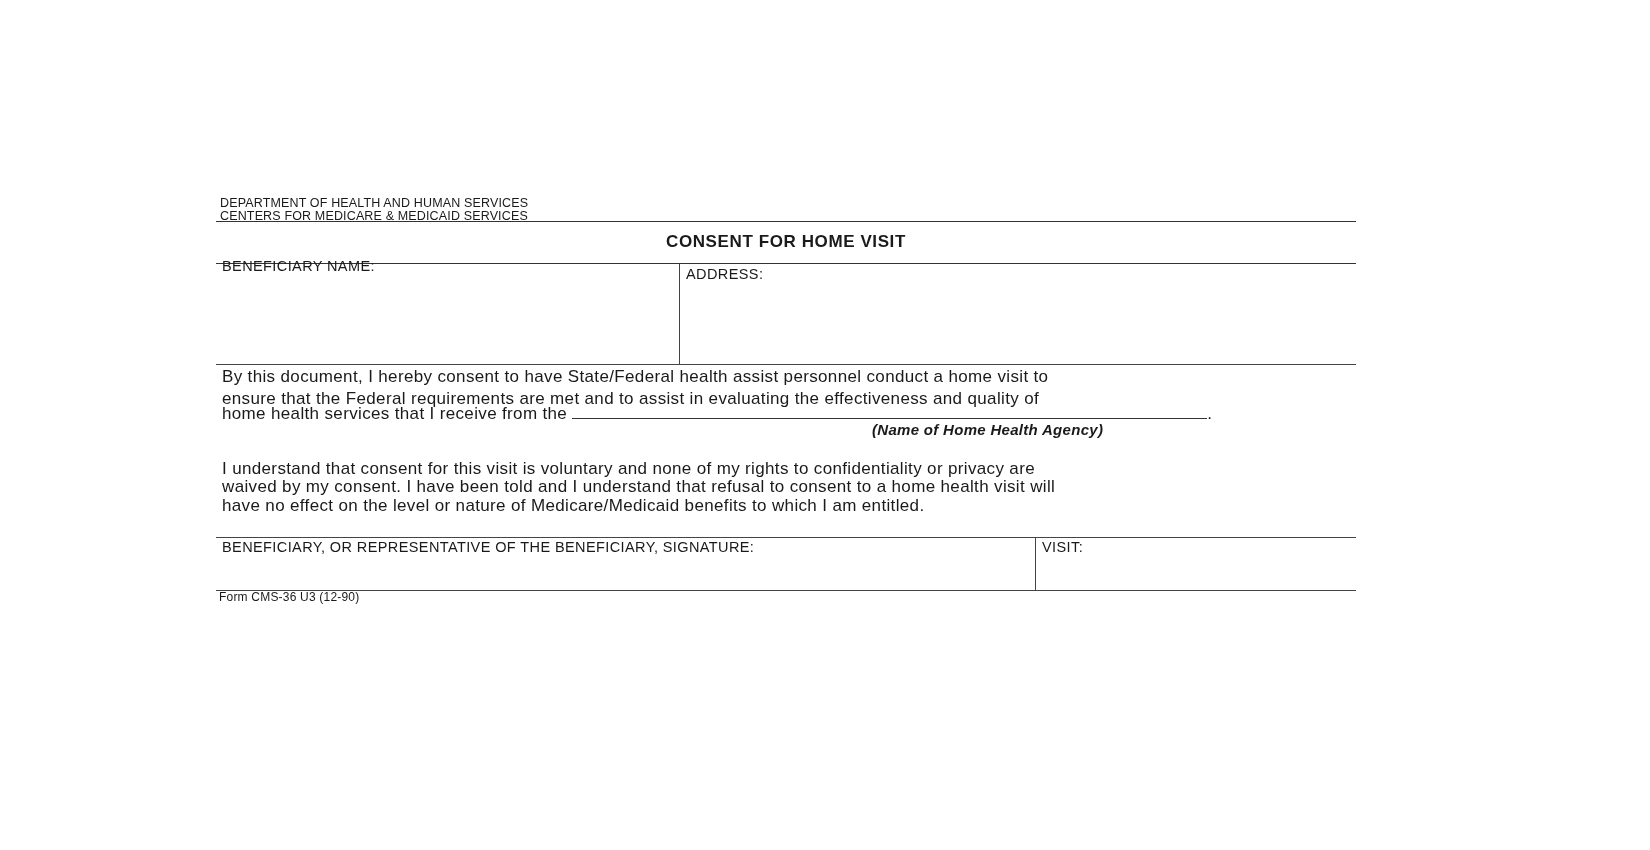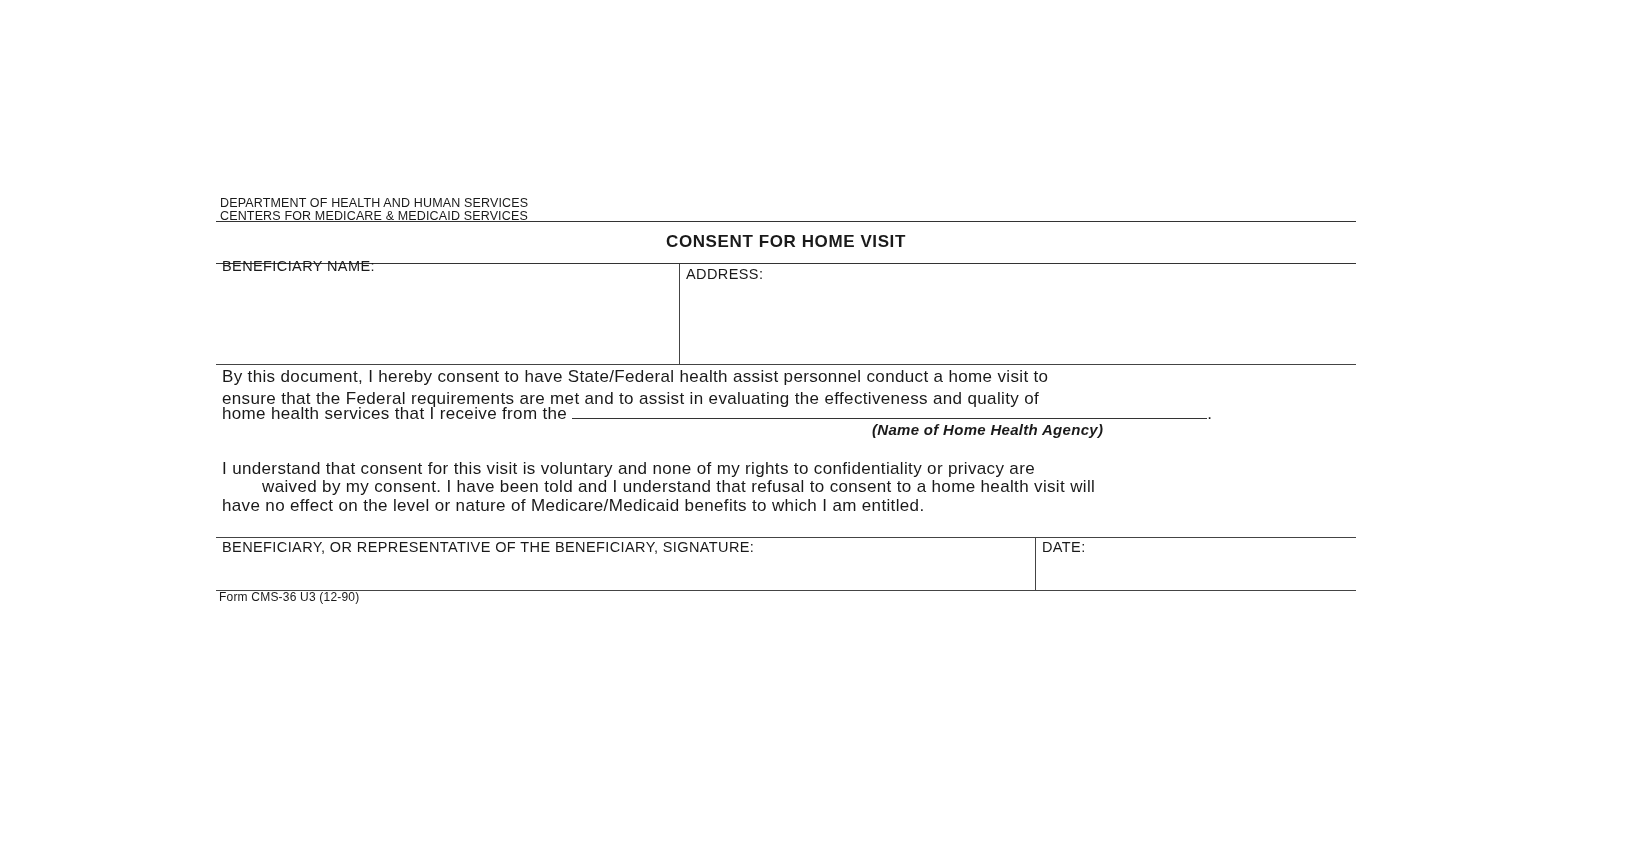--- a/index.html
+++ b/index.html
@@ -39,25 +39,25 @@
 
   <div class="abs para" style="top:368px;">By this document, I hereby consent to have State/Federal health assist personnel conduct a home visit to</div>
   <div class="abs para" style="top:390px;">ensure that the Federal requirements are met and to assist in evaluating the effectiveness and quality of</div>
   <div class="abs para" style="top:404px;">
     <span>home health services that I receive from the</span>
     <span class="blank"></span><span>.</span>
   </div>
   <div class="abs caption" style="left:872px; top:421px;">(Name of Home Health Agency)</div>
 
   <div class="abs para" style="top:460px;">I understand that consent for this visit is voluntary and none of my rights to confidentiality or privacy are</div>
-  <div class="abs para" style="top:478px;margin-left:40px;">waived by my consent. I have been told and I understand that refusal to consent to a home health visit will</div>
+  <div class="abs para" style="top:478px;">waived by my consent. I have been told and I understand that refusal to consent to a home health visit will</div>
   <div class="abs para" style="top:497px;">have no effect on the level or nature of Medicare/Medicaid benefits to which I am entitled.</div>
 
   <div class="rule thin" style="top:537px;"></div>
   <div class="abs label" style="left:222px; top:539px;">BENEFICIARY, OR REPRESENTATIVE OF THE BENEFICIARY, SIGNATURE:</div>
   <div class="field" style="left:218px; top:556px; width:814px; height:33px;"></div>
   <div class="vline" style="left:1035px; top:537px; height:54px;"></div>
-  <div class="abs label" style="left:1042px; top:539px;">DATE:</div>
+  <div class="abs label" style="left:1042px; top:539px;">VISIT:</div>
   <div class="field" style="left:1039px; top:556px; width:314px; height:33px;"></div>
   <div class="rule thin" style="top:590px;"></div>
 
   <div class="abs footer">Form CMS-36 U3 (12-90)</div>
 </div>
 
 </body></html>

